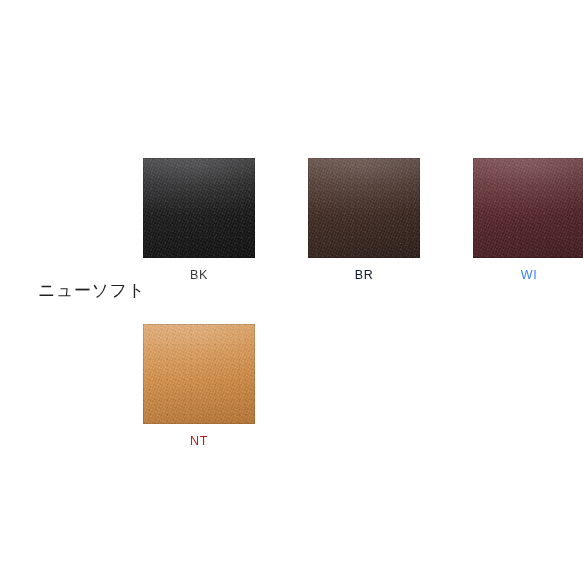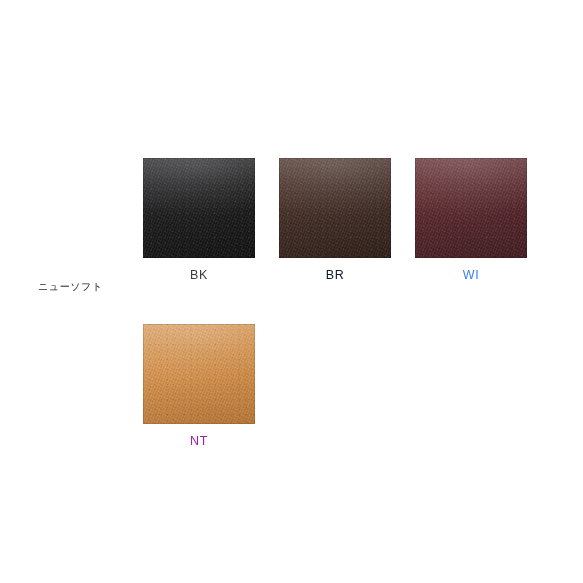--- a/index.html
+++ b/index.html
@@ -21,38 +21,39 @@
     width: 583px;
     height: 583px;
     background: #ffffff;
   }
 
   
   .row-label {
     position: absolute;
     left: 38px;
     top: 282px;
-    font-size: 10px;
+    font-size: 17px;
     letter-spacing: 0.6px;
     color: #231f20;
     white-space: nowrap;
     line-height: 1;
   }
 
   
   .swatch-grid {
     position: absolute;
     left: 143px;
     top: 158px;
     width: 420px;
   }
   .swatch-row {
     display: flex;
     flex-direction: row;
     align-items: flex-start;
+    gap: 29px;
   }
   .swatch-row + .swatch-row {
     margin-top: 42px;
   }
   .swatch-cell {
     width: 112px;
     margin-right: 24px;
   }
   .swatch-cell:last-child { margin-right: 0; }
 
@@ -156,19 +157,19 @@
 
     <div class="swatch-row">
 
       <div class="swatch-cell">
         <div class="swatch-chip" style="background-color: rgb(217, 149, 79); background-image: linear-gradient(160deg, rgb(227, 165, 102) 0%, rgb(217, 149, 79) 42%, rgb(200, 129, 60) 100%);">
           <div class="grain"></div>
           <div class="grain2"></div>
           <div class="sheen"></div>
           <div class="edge"></div>
         </div>
-        <div class="swatch-caption" style="color: #a21caf;">NT</div>
+        <div class="swatch-caption" style="color: #b91c1c;">NT</div>
       </div>
 
     </div>
 
   </div>
 </div>
 
 </body></html>

